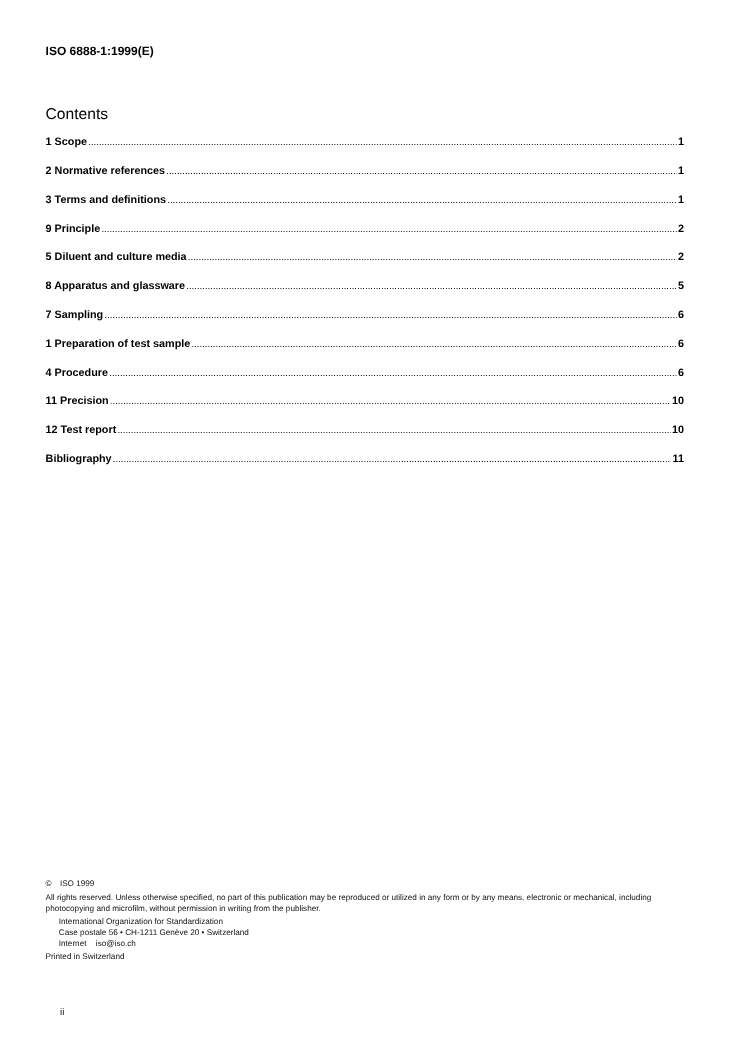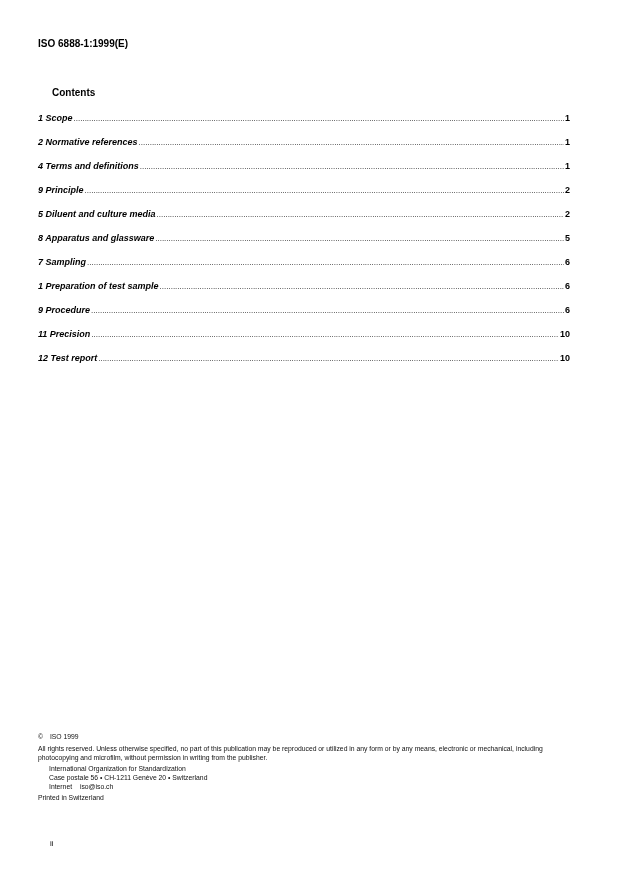--- a/index.html
+++ b/index.html
@@ -20,23 +20,22 @@
       left: 38px;
       top: 38px;
       font-size: 10px;
       font-weight: bold;
       letter-spacing: 0;
     }
     .toc-title {
       position: absolute;
       left: 38px;
       top: 87px;
-      font-size: 10px;
-      font-weight: bold;
-      margin-left: 14px;
+      font-size: 13px;
+      font-weight: normal;
     }
     .toc {
       position: absolute;
       left: 38px;
       top: 113px;
       width: 532px;
       margin: 0;
       padding: 0;
       list-style: none;
     }
@@ -44,21 +43,20 @@
       display: flex;
       align-items: baseline;
       height: 24px;
       font-size: 9px;
       font-weight: bold;
       white-space: nowrap;
     }
     .toc-label {
       flex: 0 0 auto;
       padding-right: 1px;
-      font-style: italic;
     }
     .toc-leader {
       flex: 1 1 auto;
       overflow: hidden;
       font-weight: normal;
       letter-spacing: 0;
       color: #000;
       font-size: 8px;
     }
     .toc-leader::after {
@@ -120,21 +118,21 @@
       <span class="toc-label">1 Scope</span>
       <span class="toc-leader"></span>
       <span class="toc-page">1</span>
     </li>
     <li class="toc-entry">
       <span class="toc-label">2 Normative references</span>
       <span class="toc-leader"></span>
       <span class="toc-page">1</span>
     </li>
     <li class="toc-entry">
-      <span class="toc-label">4 Terms and definitions</span>
+      <span class="toc-label">3 Terms and definitions</span>
       <span class="toc-leader"></span>
       <span class="toc-page">1</span>
     </li>
     <li class="toc-entry">
       <span class="toc-label">9 Principle</span>
       <span class="toc-leader"></span>
       <span class="toc-page">2</span>
     </li>
     <li class="toc-entry">
       <span class="toc-label">5 Diluent and culture media</span>
@@ -150,33 +148,38 @@
       <span class="toc-label">7 Sampling</span>
       <span class="toc-leader"></span>
       <span class="toc-page">6</span>
     </li>
     <li class="toc-entry">
       <span class="toc-label">1 Preparation of test sample</span>
       <span class="toc-leader"></span>
       <span class="toc-page">6</span>
     </li>
     <li class="toc-entry">
-      <span class="toc-label">9 Procedure</span>
+      <span class="toc-label">4 Procedure</span>
       <span class="toc-leader"></span>
       <span class="toc-page">6</span>
     </li>
     <li class="toc-entry">
       <span class="toc-label">11 Precision</span>
       <span class="toc-leader"></span>
       <span class="toc-page">10</span>
     </li>
     <li class="toc-entry">
       <span class="toc-label">12 Test report</span>
       <span class="toc-leader"></span>
       <span class="toc-page">10</span>
+    </li>
+    <li class="toc-entry">
+      <span class="toc-label">Bibliography</span>
+      <span class="toc-leader"></span>
+      <span class="toc-page">11</span>
     </li>
   </ul>
 
   <div class="copyright-block">
     <div class="copyright-line">
       <span class="sym">©</span>
       <span>ISO 1999</span>
     </div>
     <div class="rights-text">All rights reserved. Unless otherwise specified, no part of this publication may be reproduced or utilized in any form or by any means, electronic or mechanical, including photocopying and microfilm, without permission in writing from the publisher.</div>
     <div class="address">

